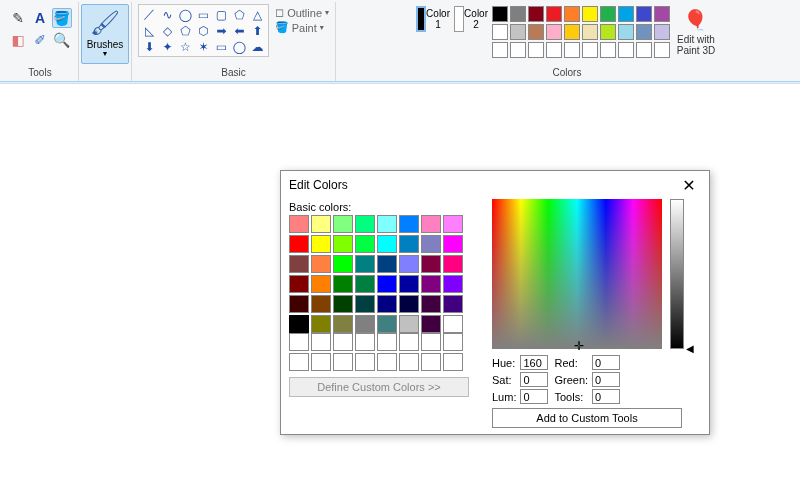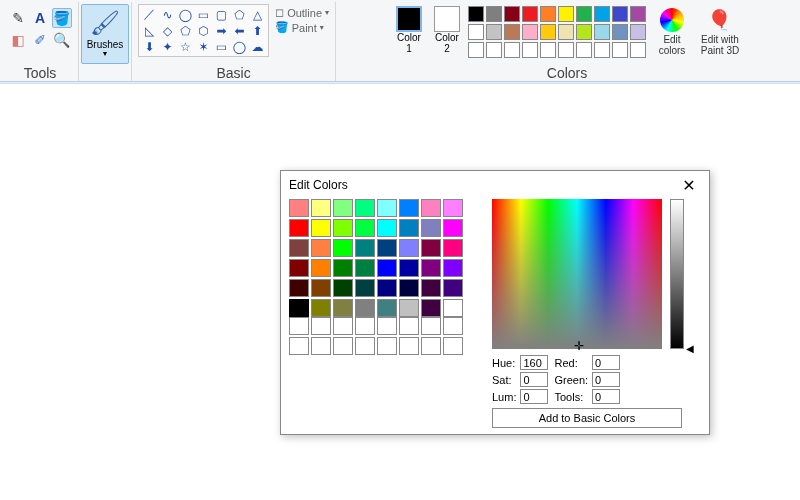--- a/index.html
+++ b/index.html
@@ -23,21 +23,21 @@
   }
   .group {
     display: flex;
     flex-direction: column;
     align-items: center;
     border-right: 1px solid #d8d8d8;
     padding: 2px 6px 0 6px;
   }
   .group:last-child { border-right: none; }
   .group-body { display: flex; align-items: flex-start; height: 62px; }
-  .group-label { font-size: 14px; color: #444; height: 14px; line-height: 14px; }
+  .group-label { font-size: 10px; color: #444; height: 14px; line-height: 14px; }
   
   .tools-grid {
     display: grid;
     grid-template-columns: repeat(3, 20px);
     grid-auto-rows: 20px;
     gap: 2px;
     padding-top: 4px;
   }
   .tool {
     display: flex; align-items: center; justify-content: center;
@@ -70,21 +70,21 @@
   .side-item .tri { font-size:8px; color:#666;}
   
   .size-btn { display:flex; flex-direction:column; align-items:center; width:34px; padding-top:6px;}
   .size-lines { display:flex; flex-direction:column; gap:3px;}
   .size-lines div { background:#1a2e66; height:2px; width:26px;}
   .size-lines div:nth-child(1){height:1px;}
   .size-lines div:nth-child(2){height:2px;}
   .size-lines div:nth-child(3){height:3px;}
   
   .colorwells { display:flex; align-items:flex-start; gap:4px;}
-  .colorwell { display:flex; flex-direction:column; align-items:center; width:34px; padding-top:2px;}
+  .colorwell { display:flex; align-items:center; width:34px; padding-top:2px;}
   .cw-sw { width:26px; height:26px; border:1px solid #999; }
   .cw1 .cw-sw { background:#000; border:2px solid #7fb7e9; }
   .cw2 .cw-sw { background:#fff; }
   .palette {
     display:grid;
     grid-template-columns: repeat(10, 16px);
     grid-auto-rows: 16px;
     gap:2px;
     padding-top:2px;
   }
@@ -294,45 +294,41 @@
             <div class="pal" style="background: rgb(255, 255, 255);"></div>
             <div class="pal" style="background: rgb(255, 255, 255);"></div>
             <div class="pal" style="background: rgb(255, 255, 255);"></div>
             <div class="pal" style="background: rgb(255, 255, 255);"></div>
             <div class="pal" style="background: rgb(255, 255, 255);"></div>
             <div class="pal" style="background: rgb(255, 255, 255);"></div>
             <div class="pal" style="background: rgb(255, 255, 255);"></div>
             <div class="pal" style="background: rgb(255, 255, 255);"></div>
           </div>
         <div class="bigbtn">
-          <div class="rainbow-circle"></div>
-          <span class="lbl" style="white-space:pre;">Edit
-colors</span>
-        </div>
-        <div class="bigbtn">
           <div class="p3d-icon">🎈</div>
           <span class="lbl" style="white-space:pre;">Edit with
 Paint 3D</span>
         </div>
       </div>
     </div>
     <div class="group-label">Colors</div>
   </div>
 </div>
 <div class="ribbon-shadow"></div>
 
 <div class="dialog">
   <div class="dlg-title">
     <span>Edit Colors</span>
     <div class="close-x">
       <span>✕</span>
     </div>
   </div>
   <div class="dlg-body">
     <div class="left-col">
+      <div class="sect-lbl">Basic colors:</div>
       <div class="basic-grid" id="basic-grid">
           <div class="swatch" style="background: rgb(255, 128, 128);"></div>
           <div class="swatch" style="background: rgb(255, 255, 128);"></div>
           <div class="swatch" style="background: rgb(128, 255, 128);"></div>
           <div class="swatch" style="background: rgb(0, 255, 128);"></div>
           <div class="swatch" style="background: rgb(128, 255, 255);"></div>
           <div class="swatch" style="background: rgb(0, 128, 255);"></div>
           <div class="swatch" style="background: rgb(255, 128, 192);"></div>
           <div class="swatch" style="background: rgb(255, 128, 255);"></div>
           <div class="swatch" style="background: rgb(255, 0, 0);"></div>
@@ -387,20 +383,21 @@
           <div class="swatch"></div>
           <div class="swatch"></div>
           <div class="swatch"></div>
           <div class="swatch"></div>
           <div class="swatch"></div>
           <div class="swatch"></div>
           <div class="swatch"></div>
           <div class="swatch"></div>
           <div class="swatch"></div>
         </div>
+      <div class="define-btn">Define Custom Colors &gt;&gt;</div>
     </div>
     <div class="right-col">
       <div class="spectrum"></div>
       <div class="crosshair">✛</div>
       <div class="lum-bar"></div>
       <div class="lum-arrow">◀</div>
       <div class="preview-row">
         <div class="hsv-grid">
           <span>Hue:</span>
           <input value="160" style="">
@@ -409,16 +406,16 @@
           <span>Sat:</span>
           <input value="0" style="">
           <span>Green:</span>
           <input value="0" style="">
           <span>Lum:</span>
           <input value="0" style="">
           <span>Tools:</span>
           <input value="0" style="">
         </div>
       </div>
-      <div class="add-btn">Add to Basic Colors</div>
+      <div class="add-btn">Add to Custom Tools</div>
     </div>
   </div>
 </div>
 
 </body></html>

